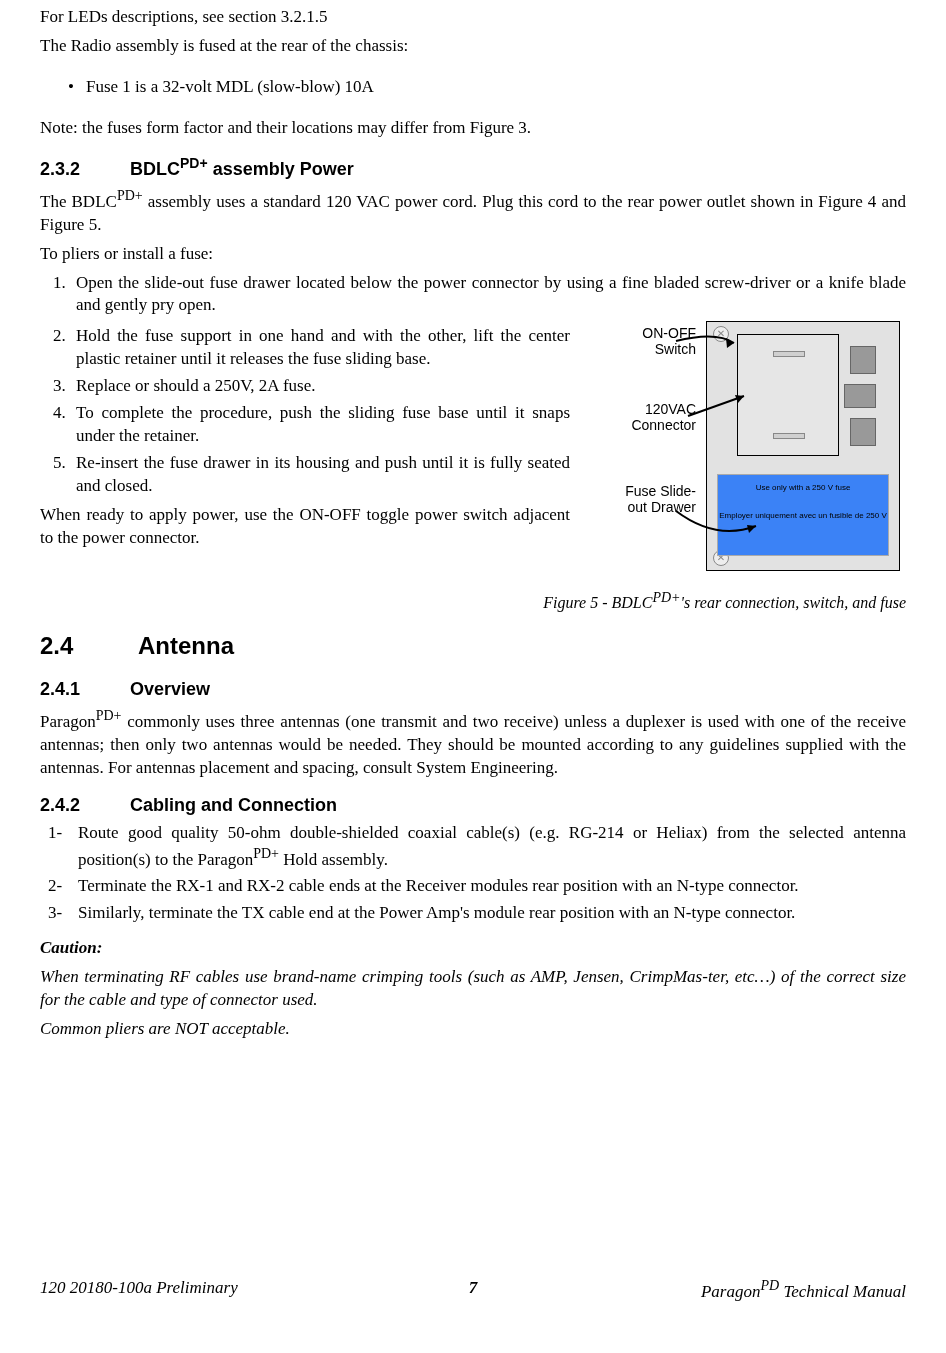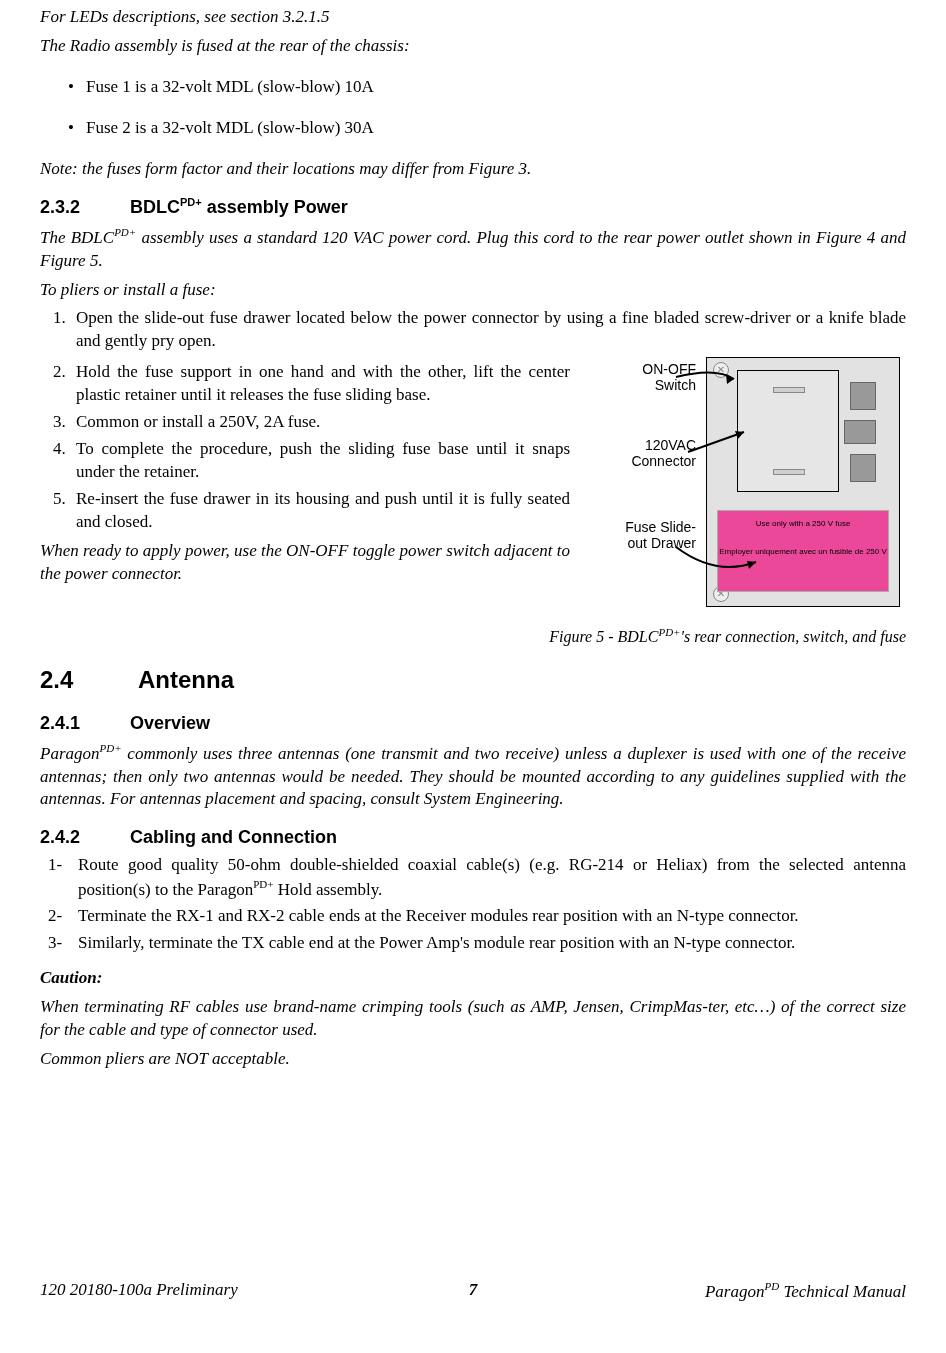--- a/index.html
+++ b/index.html
@@ -10,29 +10,29 @@
     margin: 0;
     padding: 0;
     width: 946px;
     background: #fff;
   }
   .page {
     padding: 0 40px 0 40px;
     position: relative;
     min-height: 1300px;
   }
-  p { margin: 6px 0; text-align: justify; font-style: italic; }
+  p { margin: 6px 0; text-align: justify; }
   ul.bullets { margin: 4px 0 4px 28px; padding: 0; }
   ul.bullets li { list-style: none; position: relative; padding-left: 18px; margin: 18px 0;}
   ul.bullets li::before { content: "•"; position: absolute; left: 0; top: 0; }
   .h-sec { font-family: Arial, Helvetica, sans-serif; font-weight: bold; font-size: 18px; margin: 14px 0 4px 0; }
   .h-sec.big { font-size: 24px; margin-top: 16px; margin-bottom: 6px;}
   .num { display: inline-block; width: 90px; }
   .num.big { width: 98px; }
-  sup.pd { font-size: 11px; vertical-align: super; }
+  sup.pd { font-size: 14px; vertical-align: super; }
   ol.steps { margin: 4px 0 4px 8px; padding-left: 22px; }
   ol.steps li { margin: 4px 0; padding-left: 6px; text-align: justify;}
   .steps-dash { margin: 4px 0 4px 8px; padding-left: 22px; }
   .steps-dash li { margin: 4px 0; padding-left: 6px; text-align: justify;}
   .twocol { overflow: hidden; }
   .leftcol { float: left; width: 530px; }
   .rightcol { float: right; width: 300px; }
   .caption { font-style: italic; text-align: right; font-size: 16px; margin-top: 8px; clear: both;}
   .caution { font-style: italic; font-weight: bold; margin-top: 12px; }
   .ital { font-style: italic; }
@@ -50,34 +50,33 @@
   .figbox { position: relative; width: 300px; height: 260px; font-family: Arial, Helvetica, sans-serif;}
   .fig-labels { position: absolute; left: 0; top: 0; font-size: 14px; line-height: 1.15; text-align: right; width: 90px;}
   .fig-labels .lab { position: absolute; right: 0; }
   .fig-panel { position: absolute; left: 100px; top: 0; width: 192px; height: 248px; background: #e2e2e2; border: 1px solid #000;}
   .plug { position: absolute; left: 30px; top: 12px; width: 100px; height: 120px; background: #e6e6e6; border:1px solid #000;}
   .plug .slot { position:absolute; background:#d0d0d0; border:1px solid #888; width:30px; height:4px; left:35px;}
   .plug .blade { position:absolute; right:-38px; width:48px; height:98px; top:11px;}
   .plug .b1 { position:absolute; width:24px; height:26px; background:#999; top:0; right:0; border:1px solid #666;}
   .plug .b2 { position:absolute; width:30px; height:22px; background:#999; top:38px; right:0; border:1px solid #666;}
   .plug .b3 { position:absolute; width:24px; height:26px; background:#999; top:72px; right:0; border:1px solid #666;}
-  .fuselabel { position:absolute; left:10px; right:10px; top:152px; height:82px; background:#ec4899; border:1px solid #aaa; font-size:8px; text-align:center; line-height:1.2; padding-top:8px; box-sizing:border-box;}
+  .fuselabel { position:absolute; left:10px; right:10px; top:152px; height:82px; background:#3b82f6; border:1px solid #aaa; font-size:8px; text-align:center; line-height:1.2; padding-top:8px; box-sizing:border-box;}
   .screw { position:absolute; width:14px; height:14px; border:1px solid #888; border-radius:50%; background:#eee; font-size:10px; line-height:13px; text-align:center; color:#888;}
   svg.arrows { position:absolute; left:0; top:0; }
 </style>
 </head>
 <body>
 
 <div class="page">
 
   <p>For LEDs descriptions, see section 3.2.1.5</p>
   <p>The Radio assembly is fused at the rear of the chassis:</p>
   <ul class="bullets">
     <li>Fuse 1 is a 32-volt MDL (slow-blow) 10A</li>
-    <li>Fuse 2 is a 32-volt MDL (slow-blow) 30A</li>
   </ul>
   <p>Note: the fuses form factor and their locations may differ from Figure 3.</p>
 
   <div class="h-sec">
     <span class="num">2.3.2</span><span>BDLC</span><sup class="pd">PD+</sup><span> assembly Power</span>
   </div>
 
   <p>
     <span>The BDLC</span><sup class="pd">PD+</sup><span> assembly uses a standard 120 VAC power cord. Plug this cord to the rear power outlet shown in Figure 4 and Figure 5.</span>
   </p>
@@ -85,21 +84,21 @@
   <p>To pliers or install a fuse:</p>
 
   <ol class="steps">
     <li>Open the slide-out fuse drawer located below the power connector by using a fine bladed screw-driver or a knife blade and gently pry open.</li>
   </ol>
 
   <div class="twocol">
     <div class="leftcol">
       <ol class="steps" start="2">
         <li>Hold the fuse support in one hand and with the other, lift the center plastic retainer until it releases the fuse sliding base.</li>
-        <li>Common or install a 250V, 2A fuse.</li>
+        <li>Replace or should a 250V, 2A fuse.</li>
         <li>To complete the procedure, push the sliding fuse base until it snaps under the retainer.</li>
         <li>Re-insert the fuse drawer in its housing and push until it is fully seated and closed.</li>
       </ol>
       <p>When ready to apply power, use the ON-OFF toggle power switch adjacent to the power connector.</p>
     </div>
     <div class="rightcol">
       <div class="figbox">
         <div class="fig-labels">
           <div class="lab" style="top:4px;">ON-OFF Switch</div>
           <div class="lab" style="top:80px;">120VAC Connector</div>

